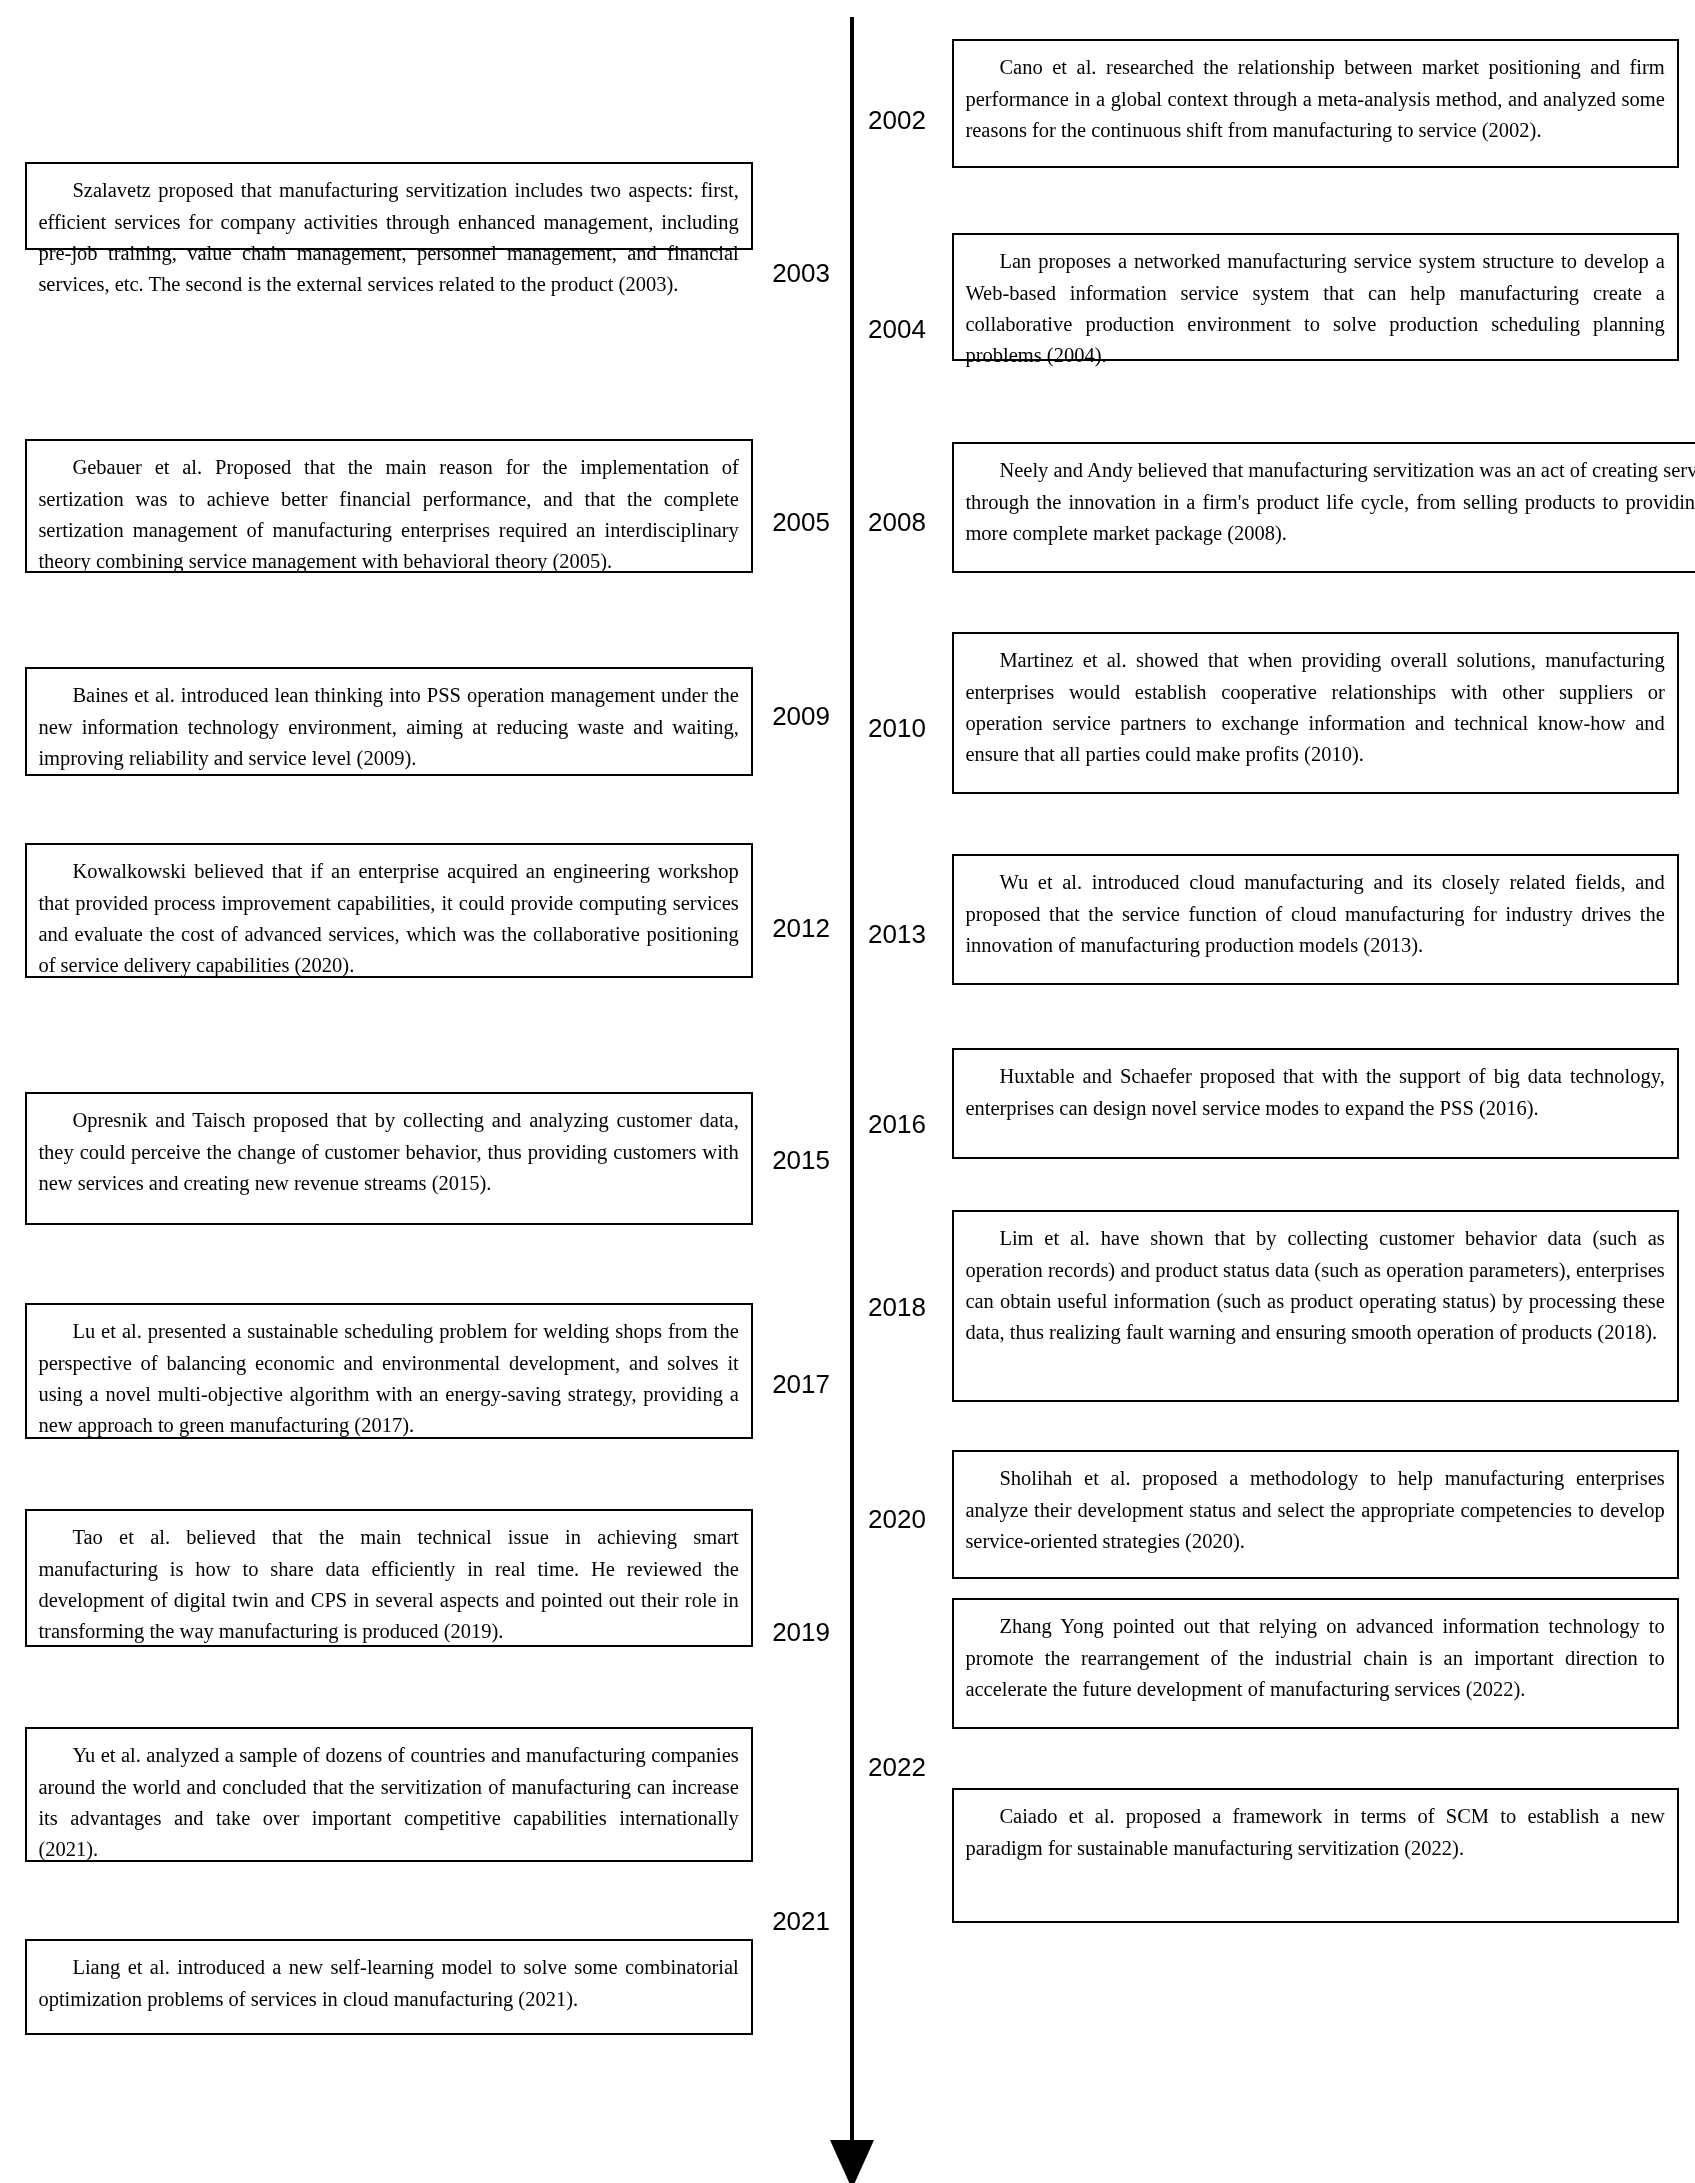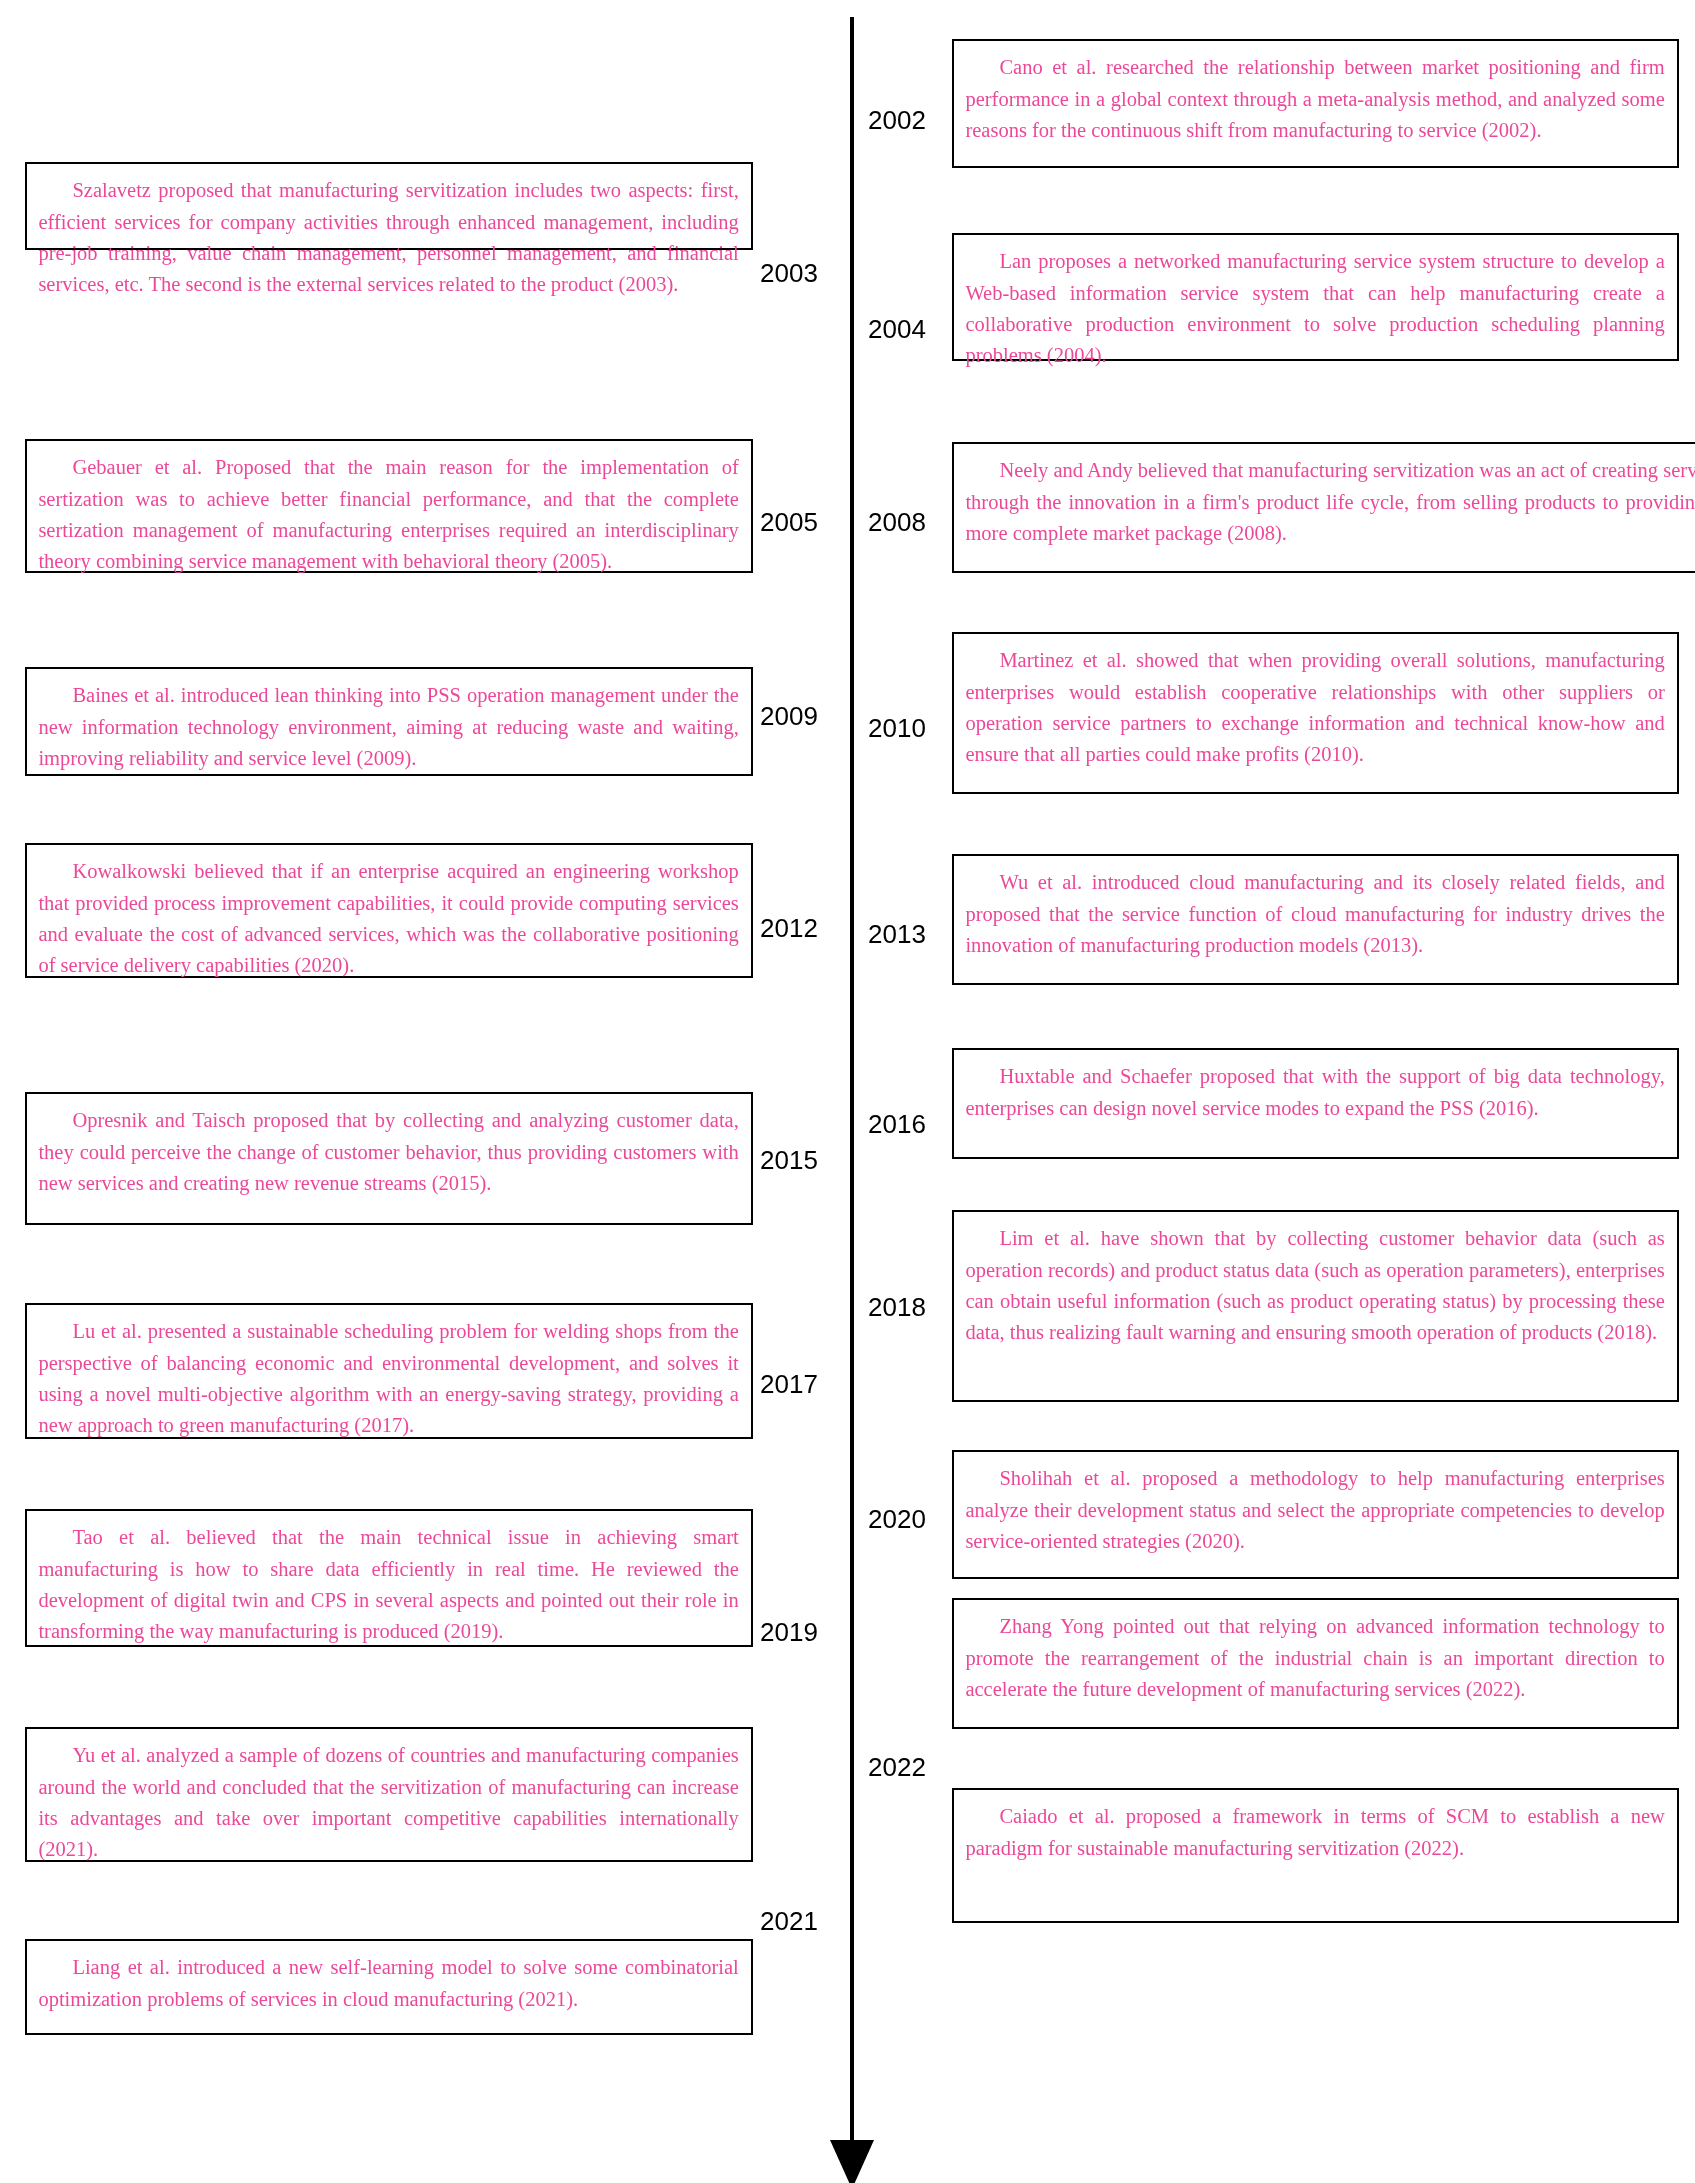--- a/index.html
+++ b/index.html
@@ -31,39 +31,39 @@
   .event-box {
     position: absolute;
     box-sizing: border-box;
     border: 2.2px solid #000000;
     background: #ffffff;
   }
   .event-text {
     font-family: "Liberation Serif", serif;
     font-size: 20.5px;
     line-height: 1.53;
-    color: #ec4899;
+    color: #000000;
     text-align: justify;
     text-justify: inter-word;
     text-indent: 34px;
     hyphens: none;
     margin: 0;
     padding: 0;
   }
 
   
   .year-label {
     position: absolute;
     font-family: "Liberation Sans", sans-serif;
     font-size: 26px;
     color: #000000;
     white-space: nowrap;
     letter-spacing: 0px;
   }
-  .year-left  { }
+  .year-left  { text-align: right; }
   .year-right { text-align: left; }
 </style>
 </head>
 <body>
 
 <div id="page">
 
   <div class="axis-line" style="left:850px; top:16.6px; width:3.9px; height:2127px;"></div>
   <div class="axis-head" style="left:830px; top:2140px; border-left:22px solid transparent; border-right:22px solid transparent; border-top:49px solid #000000;"></div>
 

